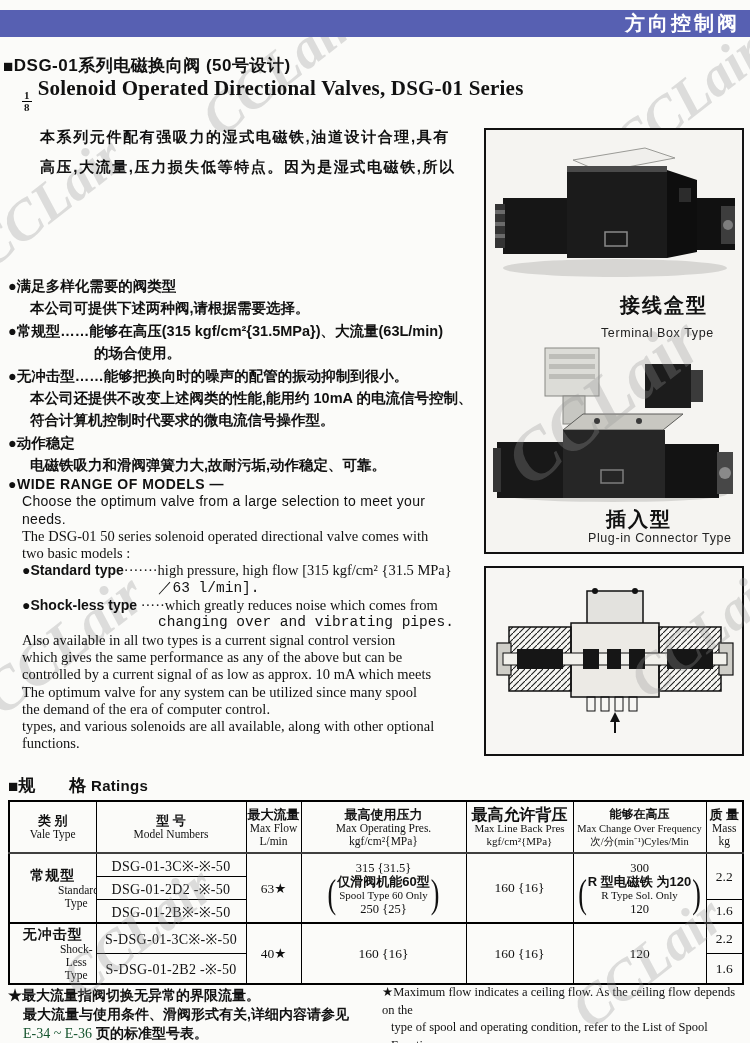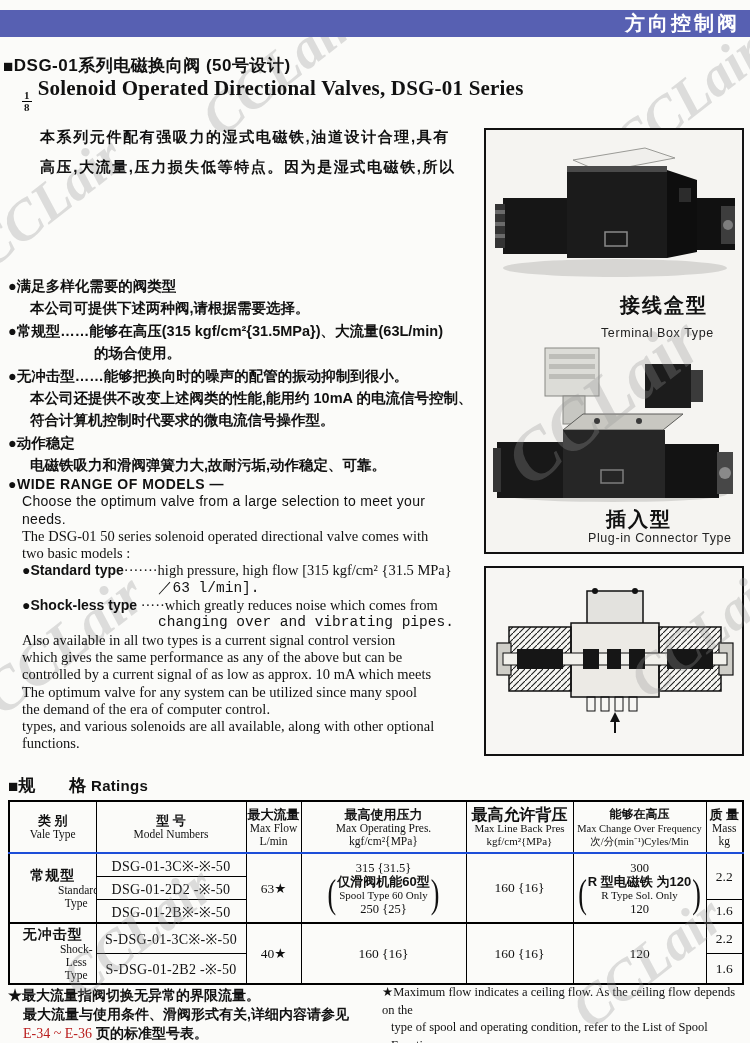--- a/index.html
+++ b/index.html
@@ -46,41 +46,41 @@
   .cap-en{position:absolute;font-size:12.5px;color:#222;letter-spacing:.6px;}
   
   .rt{position:absolute;left:8px;top:774px;font-size:17px;font-weight:bold;z-index:3;}
   .rt .en{font-size:15px;font-weight:bold;letter-spacing:.3px;}
   
   .ratings-table{position:absolute;left:8px;top:800px;width:734px;border-collapse:collapse;
                  table-layout:fixed;z-index:3;background:transparent;}
   .ratings-table th,.ratings-table td{border:1px solid #000;padding:0 1px;text-align:center;
                  vertical-align:middle;overflow:hidden;}
   .ratings-table{border:2px solid #000;}
-  .ratings-table thead th{border-bottom:2px solid #1d4ed8;height:50px;}
+  .ratings-table thead th{border-bottom:2px solid #404040;height:50px;}
   .th-cn{font-size:13px;font-weight:bold;line-height:15px;}
   .th-en{font-size:11.5px;font-weight:normal;font-family:"Liberation Serif",serif;line-height:13px;}
   .td-model{font-family:"Liberation Serif",serif;font-size:14px;letter-spacing:.3px;}
   .td-type-cn{font-size:14px;font-weight:bold;letter-spacing:1px;line-height:18px;}
   .td-type-en{font-size:11.5px;font-family:"Liberation Serif",serif;line-height:13px;padding-left:47px;}
   .td-num{font-family:"Liberation Serif",serif;font-size:13.5px;}
   .r-std td{height:22px;}
   .r-shk td{height:29px;}
   .gsep td{border-top:2px solid #000;}
   .paren{display:flex;align-items:center;justify-content:center;gap:1px;}
   .paren .br{font-family:"Liberation Serif",serif;font-size:26px;font-weight:normal;
              transform:scaleY(1.55);line-height:1;}
   .p-cn{font-size:13px;font-weight:bold;line-height:14px;}
   .p-en{font-size:11px;font-family:"Liberation Serif",serif;line-height:13px;}
   .p-num{font-size:12.5px;font-family:"Liberation Serif",serif;line-height:14px;}
   
   .fn-left{position:absolute;left:8px;top:986px;width:372px;font-size:14px;font-weight:bold;
            line-height:19px;z-index:3;}
   .fn-left .ind{margin-left:15px;}
-  .fn-left .light{font-weight:normal;font-family:"Liberation Serif",serif;color:#b91c1c;}
+  .fn-left .light{font-weight:normal;font-family:"Liberation Serif",serif;color:#14532d;}
   .fn-right{position:absolute;left:382px;top:984px;width:364px;font-family:"Liberation Serif",serif;
             font-size:12.5px;line-height:17.5px;z-index:3;}
   .fn-right .ind{margin-left:9px;}
 </style>
 </head>
 <body>
 
 <div class="page">
 
   <div class="wm" style="left:190px;top:38px;font-size:56px;">CCLair</div>

